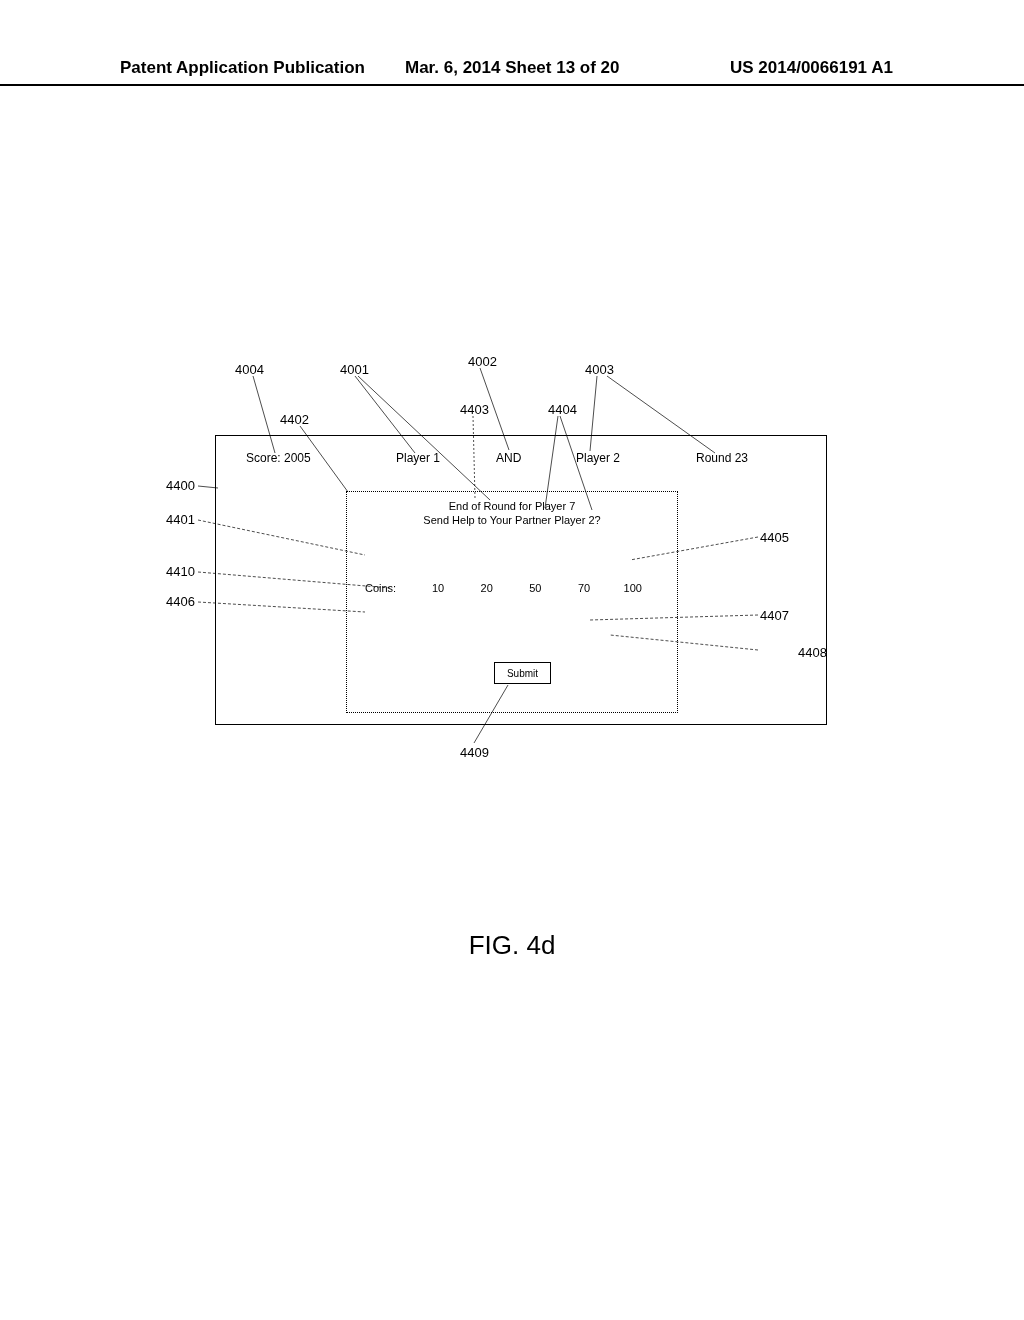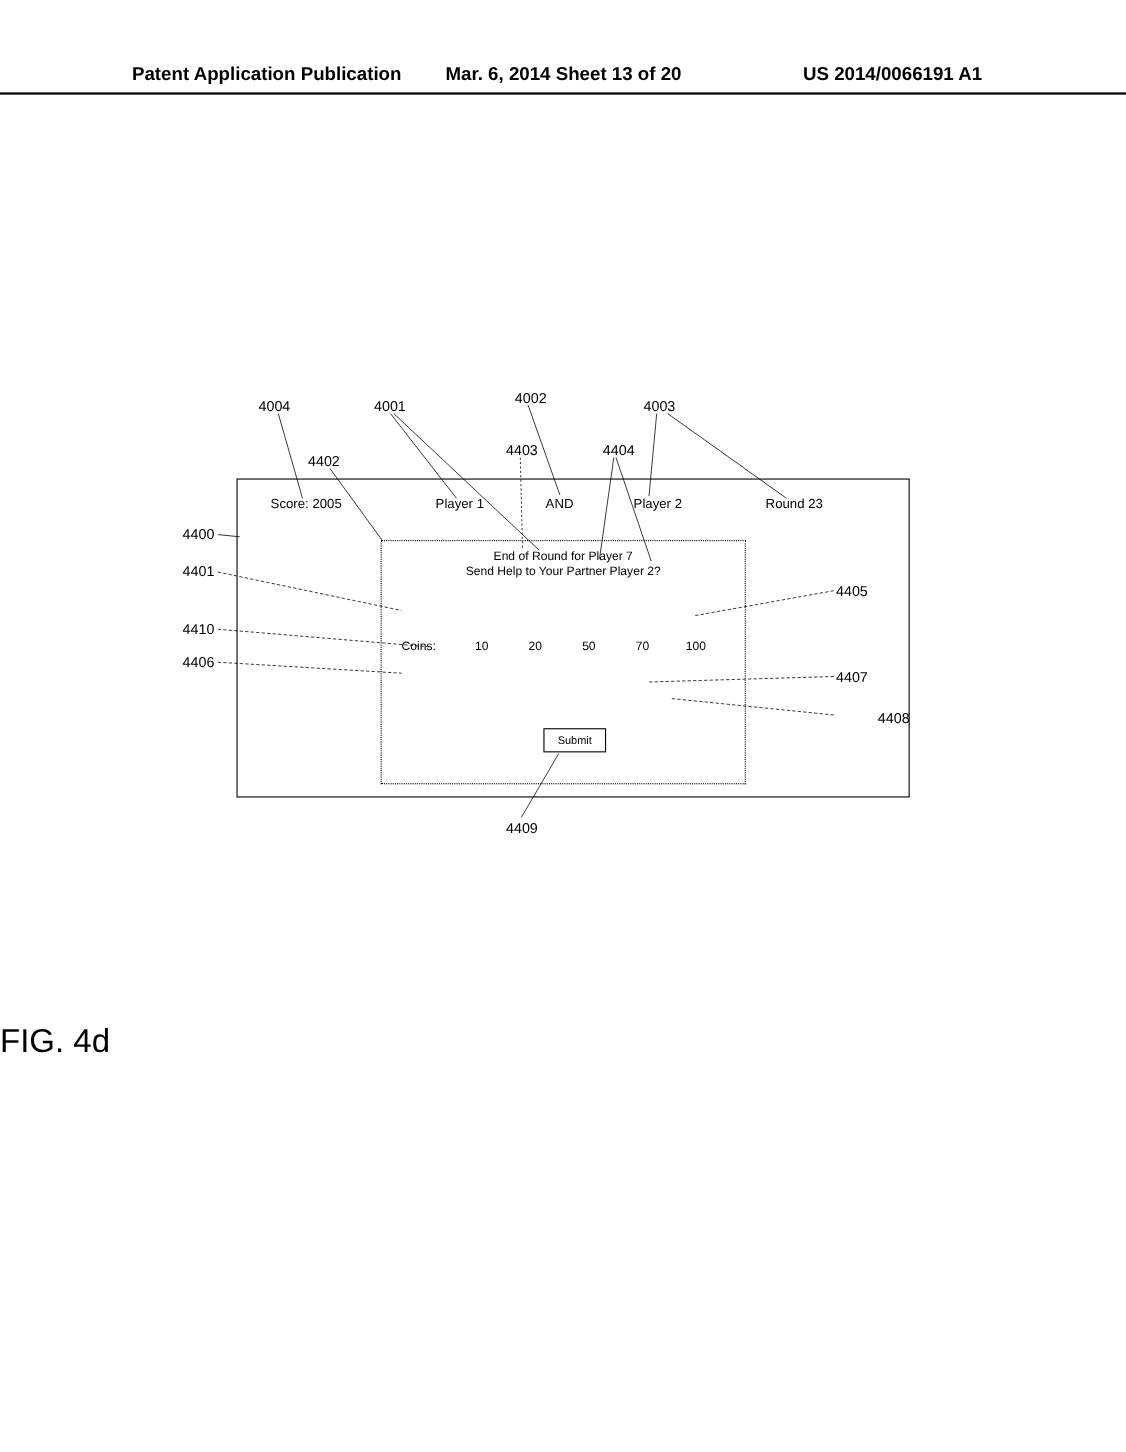--- a/index.html
+++ b/index.html
@@ -28,22 +28,22 @@
   }
   .hdr-left { position: absolute; left: 120px; bottom: 6px; }
   .hdr-mid  { position: absolute; left: 405px; bottom: 6px; }
   .hdr-right{ position: absolute; left: 730px; bottom: 6px; }
 
   .figure-label {
     position: absolute;
     top: 930px;
     left: 0;
     width: 100%;
-    text-align: left;
-    font-size: 30px;
+    text-align: center;
+    font-size: 26px;
   }
 
   
   .fig {
     position: absolute;
     top: 350px;
     left: 160px;
     width: 700px;
     height: 410px;
   }

